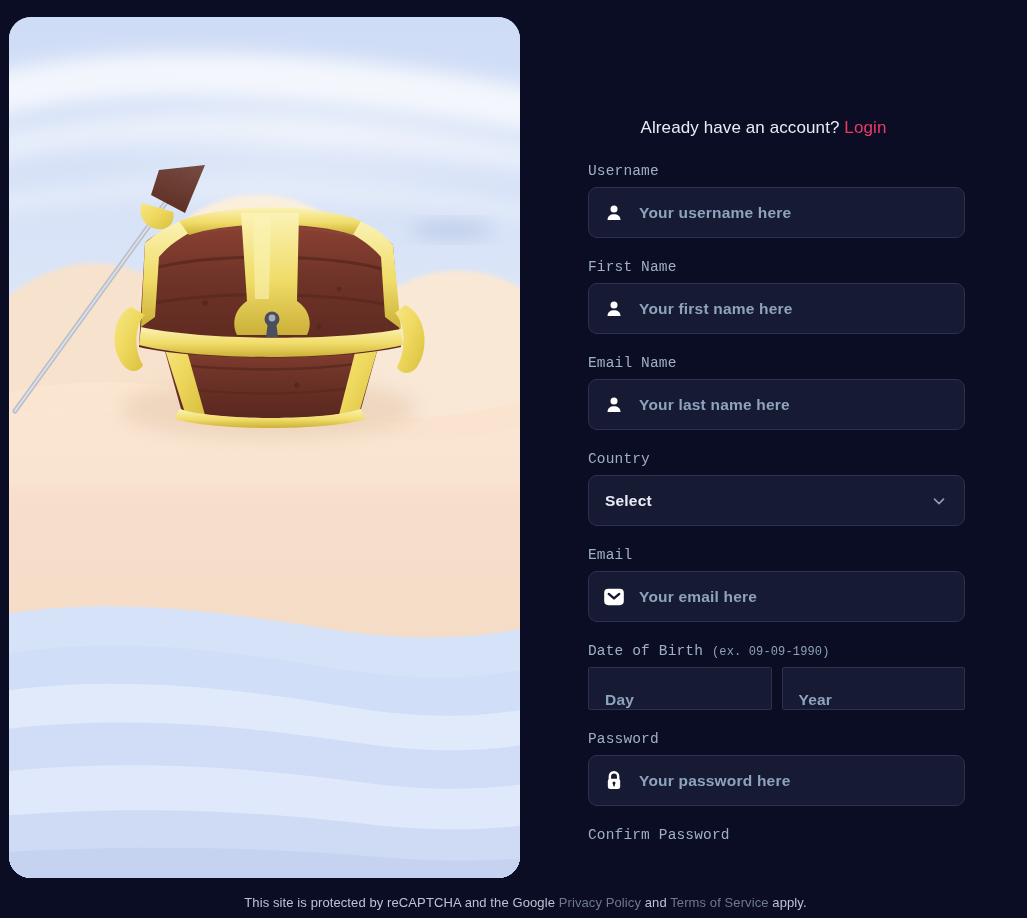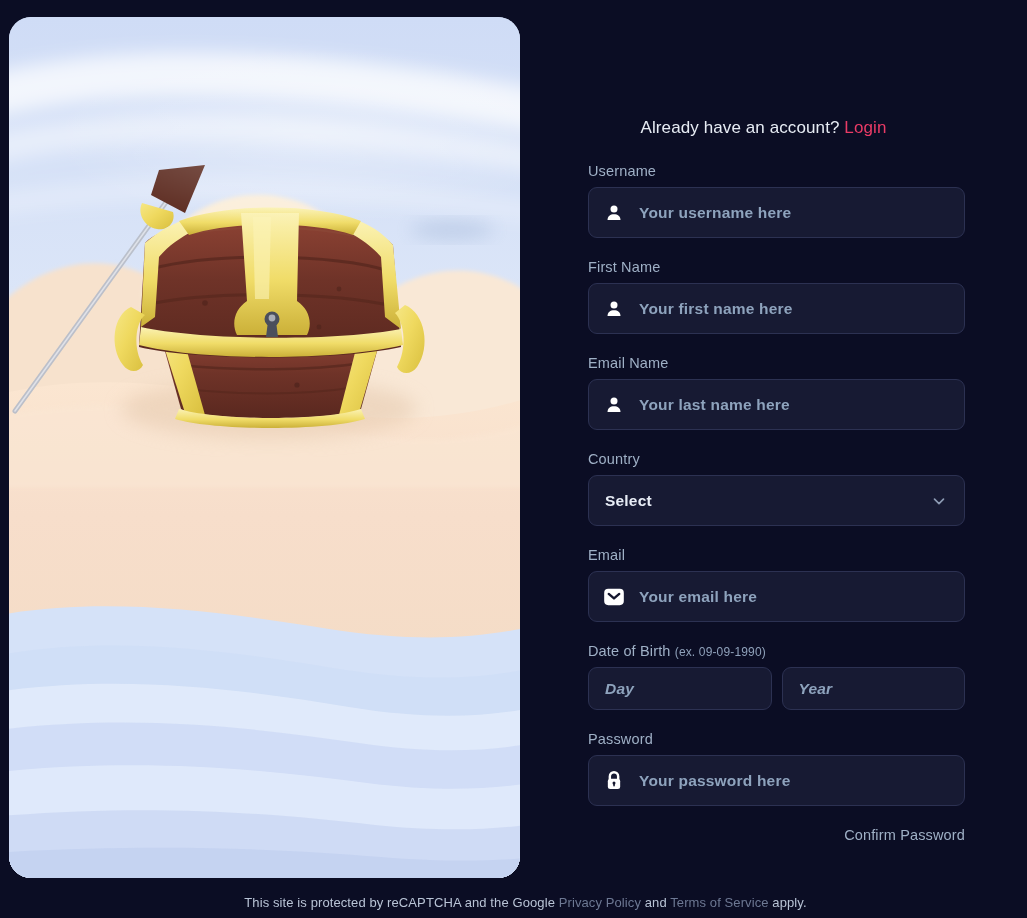--- a/index.html
+++ b/index.html
@@ -67,20 +67,21 @@
   }
 
   .field-group { margin-bottom: 0; }
 
   .field-label {
     display: block;
     font-size: 14.5px;
     color: #9fb0c6;
     margin-bottom: 8px;
     letter-spacing: .15px;
+    font-family: Liberation Mono, monospace;
   }
   .field-label .hint {
     font-size: 12px;
     color: #8fa1ba;
   }
 
   .input-shell {
     position: relative;
     display: flex;
     align-items: center;
@@ -143,34 +144,33 @@
   .dob-row {
     display: flex;
     gap: 10px;
     margin-bottom: 21px;
   }
   .dob-cell {
     flex: 1 1 0;
     height: 43px;
     background: #171a33;
     border: 1px solid #2c3152;
-    border-radius: 9px;
+    border-radius: 2px;
     display: flex;
-    align-items: center;
+    align-items: flex-end;
     padding: 0 16px;
-    font-style: italic;
   }
   .dob-text {
     font-size: 15.5px;
     font-weight: bold;
     color: #8ea3bd;
     letter-spacing: .2px;
   }
 
-  .label-only { margin-bottom: 0; text-align: right; }
+  .label-only { margin-bottom: 0; }
 
   
   .footer {
     position: absolute;
     left: 12px;
     bottom: 8px;
     width: 1027px;
     text-align: center;
     font-size: 13px;
     color: #b9c4d6;

